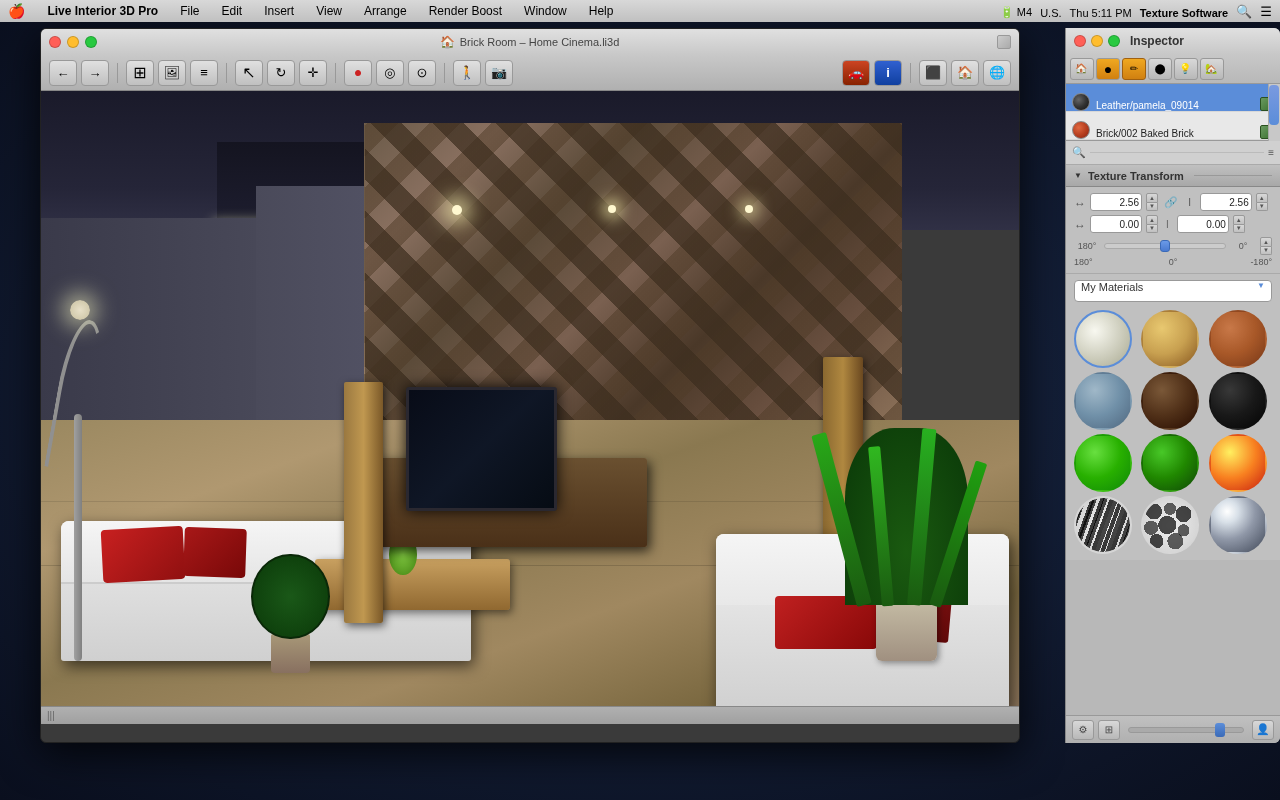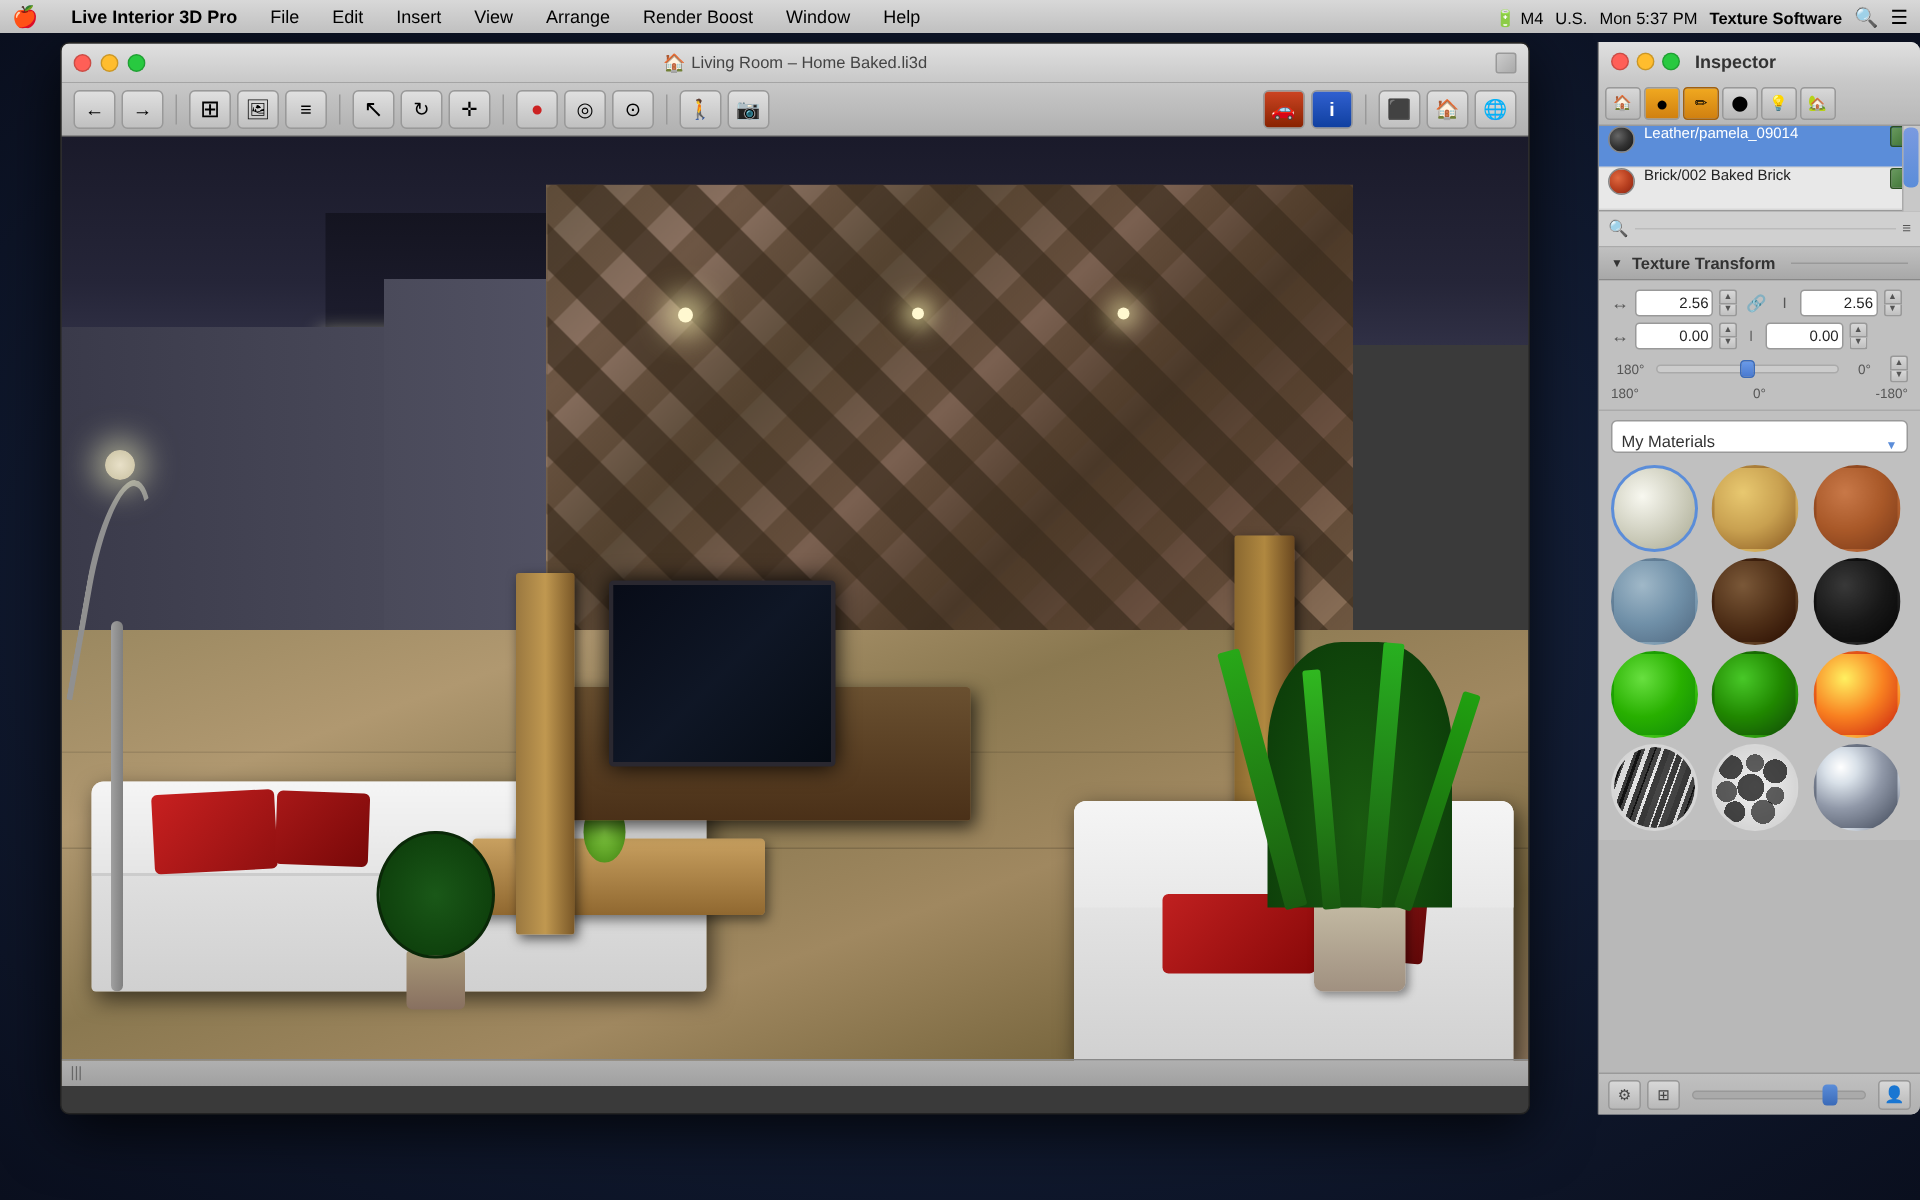--- a/index.html
+++ b/index.html
@@ -241,21 +241,21 @@
 
     
     .materials-list {
       background: #e8e8e8;
       border-bottom: 1px solid #999;
       position: relative;
     }
     .material-item {
       height: 28px;
       display: flex;
-      align-items: flex-start;
+      align-items: flex-end;
       padding: 0 6px;
       gap: 6px;
       cursor: pointer;
       border-bottom: 1px solid #d8d8d8;
       font-size: 10px;
       color: #222;
     }
     .material-item.selected {
       background: #5b8dd9;
       color: white;
@@ -425,21 +425,21 @@
     .gallery-dropdown {
       width: 100%;
       height: 22px;
       background: white;
       border: 1px solid #999;
       border-radius: 4px;
       font-size: 11px;
       color: #333;
       padding: 0 6px;
       display: flex;
-      align-items: flex-end;
+      align-items: flex-start;
       justify-content: space-between;
       cursor: pointer;
       margin-bottom: 8px;
     }
     .gallery-dropdown-arrow {
       font-size: 8px;
       color: #5b8dd9;
     }
 
     
@@ -579,38 +579,38 @@
   <span class="menubar-item">Edit</span>
   <span class="menubar-item">Insert</span>
   <span class="menubar-item">View</span>
   <span class="menubar-item">Arrange</span>
   <span class="menubar-item">Render Boost</span>
   <span class="menubar-item">Window</span>
   <span class="menubar-item">Help</span>
   <div class="menubar-right">
     <span style="font-size:11px">🔋 M4</span>
     <span style="font-size:11px">U.S.</span>
-    <span style="font-size:11px">Mon 5:37 PM</span>
+    <span style="font-size:11px">Thu 5:11 PM</span>
     <span style="font-size:11px;font-weight:600">Texture Software</span>
     <span style="font-size:13px">🔍</span>
     <span style="font-size:13px">☰</span>
   </div>
 </div>
 
 <div class="main-window">
 
   <div class="window-titlebar">
     <div class="window-controls">
       <div class="win-btn win-btn-close"></div>
       <div class="win-btn win-btn-min"></div>
       <div class="win-btn win-btn-max"></div>
     </div>
     <div class="window-title">
       <span class="window-title-icon">🏠</span>
-      <span>Living Room – Home Baked.li3d</span>
+      <span>Brick Room – Home Cinema.li3d</span>
     </div>
     <div style="margin-left:auto">
       <div class="win-resize-btn"></div>
     </div>
   </div>
 
   <div class="toolbar">
     <div class="toolbar-btn">
       <span>←</span>
     </div>

